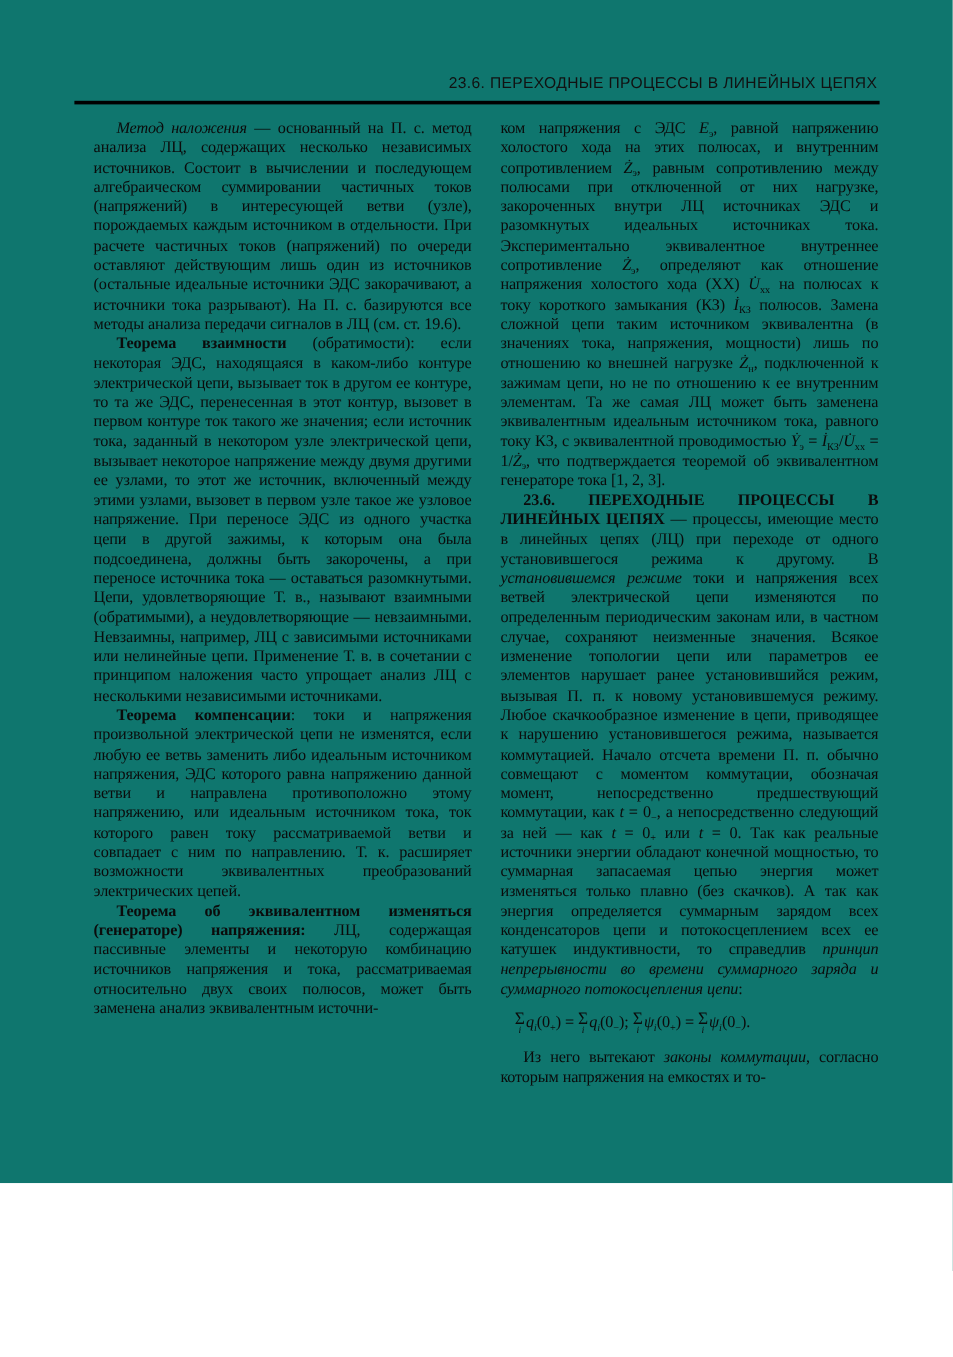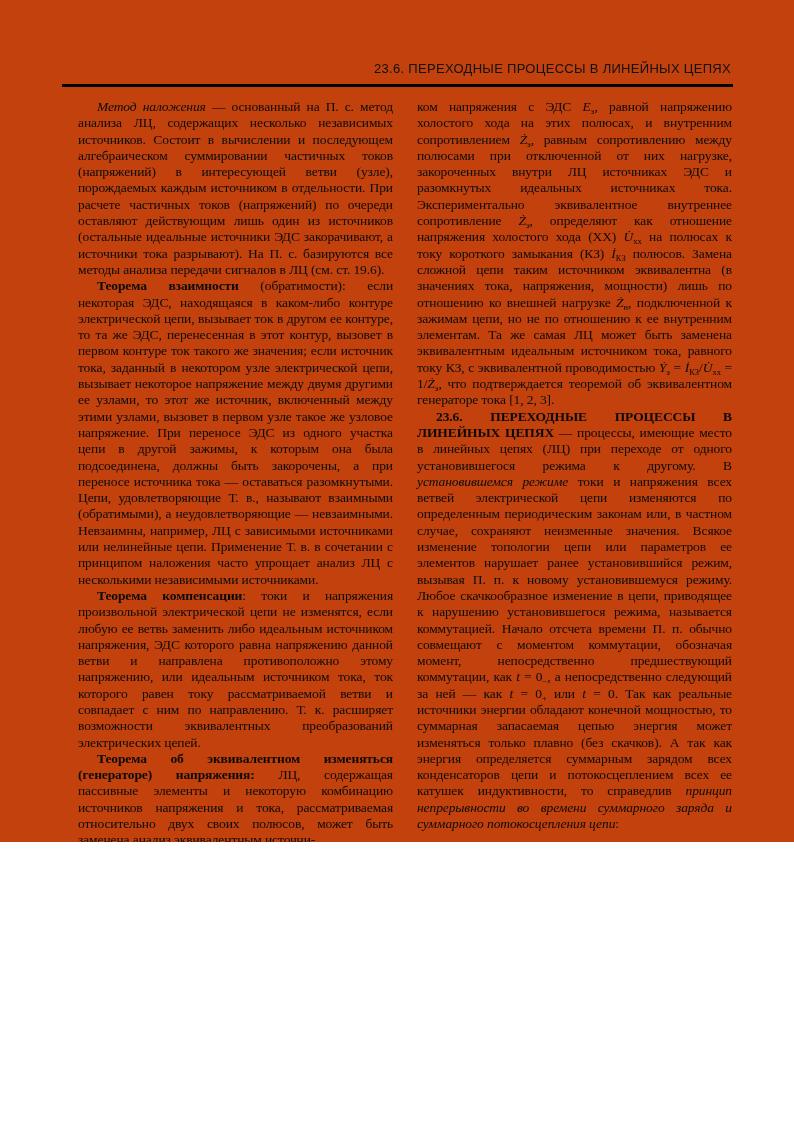--- a/index.html
+++ b/index.html
@@ -1,16 +1,16 @@
 <!DOCTYPE html>
 <html lang="ru"><head>
 <meta charset="utf-8">
 <style>
   html,body{margin:0;padding:0;background:#ffffff;}
-  .page{position:relative;width:794px;height:842px;background:#c2410c;overflow:hidden;
+  .page{position:relative;width:794px;height:986px;background:#0f766e;overflow:hidden;
         color:#0b0b0b;}
   .running-head{position:absolute;top:61px;left:62px;right:63px;text-align:right;
         font-family:"Liberation Sans","DejaVu Sans",sans-serif;font-size:13px;
         letter-spacing:.3px;color:#111;}
   .head-rule{position:absolute;top:84px;left:62px;width:671px;height:3px;background:#000;}
   .columns{position:absolute;top:99px;left:78px;width:654px;display:flex;gap:24px;}
   .col{width:315px;text-align:justify;
        font-family:"Liberation Serif","DejaVu Serif",serif;
        font-size:13.5px;line-height:16.3px;letter-spacing:-0.1px;
        -webkit-hyphens:auto;hyphens:auto;}
@@ -42,20 +42,21 @@
     <div class="col">
         <p class="para indent"><span class="i">Метод наложения</span><span> — основанный на П. с. метод анализа ЛЦ, содержащих несколько независимых источников. Состоит в вычислении и последующем алгебраическом суммировании частичных токов (напряжений) в интересующей ветви (узле), порождаемых каждым источником в отдельности. При расчете частичных токов (напряжений) по очереди оставляют действующим лишь один из источников (остальные идеальные источники ЭДС закорачивают, а источники тока разрывают). На П. с. базируются все методы анализа передачи сигналов в ЛЦ (см. ст. 19.6).</span></p>
         <p class="para indent"><span class="b">Теорема взаимности</span><span> (обратимости): если некоторая ЭДС, находящаяся в каком-либо контуре электрической цепи, вызывает ток в другом ее контуре, то та же ЭДС, перенесенная в этот контур, вызовет в первом контуре ток такого же значения; если источник тока, заданный в некотором узле электрической цепи, вызывает некоторое напряжение между двумя другими ее узлами, то этот же источник, включенный между этими узлами, вызовет в первом узле такое же узловое напряжение. При переносе ЭДС из одного участка цепи в другой зажимы, к которым она была подсоединена, должны быть закорочены, а при переносе источника тока — оставаться разомкнутыми. Цепи, удовлетворяющие Т. в., называют взаимными (обратимыми), а неудовлетворяющие — невзаимными. Невзаимны, например, ЛЦ с зависимыми источниками или нелинейные цепи. Применение Т. в. в сочетании с принципом наложения часто упрощает анализ ЛЦ с несколькими независимыми источниками.</span></p>
         <p class="para indent"><span class="b">Теорема компенсации</span><span>: токи и напряжения произвольной электрической цепи не изменятся, если любую ее ветвь заменить либо идеальным источником напряжения, ЭДС которого равна напряжению данной ветви и направлена противоположно этому напряжению, или идеальным источником тока, ток которого равен току рассматриваемой ветви и совпадает с ним по направлению. Т. к. расширяет возможности эквивалентных преобразований электрических цепей.</span></p>
         <p class="para indent"><span class="b">Теорема об эквивалентном изменяться (генераторе) напряжения:</span><span> ЛЦ, содержащая пассивные элементы и некоторую комбинацию источников напряжения и тока, рассматриваемая относительно двух своих полюсов, может быть заменена анализ эквивалентным источни-</span></p>
       </div>
     <div class="col">
         <p class="para"><span>ком напряжения с ЭДС </span><span class="i">E</span><sub>э</sub><span>, равной напряжению холостого хода на этих полюсах, и внутренним сопротивлением </span><span class="i">Ż</span><sub>э</sub><span>, равным сопротивлению между полюсами при отключенной от них нагрузке, закороченных внутри ЛЦ источниках ЭДС и разомкнутых идеальных источниках тока. Экспериментально эквивалентное внутреннее сопротивление </span><span class="i">Ż</span><sub>э</sub><span>, определяют как отношение напряжения холостого хода (ХХ) </span><span class="i">U̇</span><sub>хх</sub><span> на полюсах к току короткого замыкания (КЗ) </span><span class="i">İ</span><sub>КЗ</sub><span> полюсов. Замена сложной цепи таким источником эквивалентна (в значениях тока, напряжения, мощности) лишь по отношению ко внешней нагрузке </span><span class="i">Ż</span><sub>н</sub><span>, подключенной к зажимам цепи, но не по отношению к ее внутренним элементам. Та же самая ЛЦ может быть заменена эквивалентным идеальным источником тока, равного току КЗ, с эквивалентной проводимостью </span><span class="i">Ẏ</span><sub>э</sub><span> = </span><span class="i">İ</span><sub>КЗ</sub><span>/</span><span class="i">U̇</span><sub>хх</sub><span> = 1/</span><span class="i">Ż</span><sub>э</sub><span>, что подтверждается теоремой об эквивалентном генераторе тока [1, 2, 3].</span></p>
         <p class="para indent"><span class="b">23.6. ПЕРЕХОДНЫЕ ПРОЦЕССЫ В ЛИНЕЙНЫХ ЦЕПЯХ</span><span> — процессы, имеющие место в линейных цепях (ЛЦ) при переходе от одного установившегося режима к другому. В </span><span class="i">установившемся режиме</span><span> токи и напряжения всех ветвей электрической цепи изменяются по определенным периодическим законам или, в частном случае, сохраняют неизменные значения. Всякое изменение топологии цепи или параметров ее элементов нарушает ранее установившийся режим, вызывая П. п. к новому установившемуся режиму. Любое скачкообразное изменение в цепи, приводящее к нарушению установившегося режима, называется коммутацией. Начало отсчета времени П. п. обычно совмещают с моментом коммутации, обозначая момент, непосредственно предшествующий коммутации, как </span><span class="i">t</span><span> = 0</span><sub>−</sub><span>, а непосредственно следующий за ней — как </span><span class="i">t</span><span> = 0</span><sub>+</sub><span> или </span><span class="i">t</span><span> = 0. Так как реальные источники энергии обладают конечной мощностью, то суммарная запасаемая цепью энергия может изменяться только плавно (без скачков). А так как энергия определяется суммарным зарядом всех конденсаторов цепи и потокосцеплением всех ее катушек индуктивности, то справедлив </span><span class="i">принцип непрерывности во времени суммарного заряда и суммарного потокосцепления цепи</span><span>:</span></p>
         <p class="para formula"><span class="stk"><span class="stk-top">Σ</span><span class="stk-under">i</span></span><span class="i">q</span><sub class="i">i</sub><span>(0</span><sub>+</sub><span>) = </span><span class="stk"><span class="stk-top">Σ</span><span class="stk-under">i</span></span><span class="i">q</span><sub class="i">i</sub><span>(0</span><sub>−</sub><span>); </span><span class="stk"><span class="stk-top">Σ</span><span class="stk-under">i</span></span><span class="i">ψ</span><sub class="i">i</sub><span>(0</span><sub>+</sub><span>) = </span><span class="stk"><span class="stk-top">Σ</span><span class="stk-under">i</span></span><span class="i">ψ</span><sub class="i">i</sub><span>(0</span><sub>−</sub><span>).</span></p>
+        <p class="para indent"><span>Из него вытекают </span><span class="i">законы коммутации</span><span>, согласно которым напряжения на емкостях и то-</span></p>
       </div>
   </div>
 
   <div class="footer">
     <span class="footer-chapter">Глава 23. ТЕОРИЯ ЦЕПЕЙ</span>
     <span class="footer-page">641</span>
   </div>
 </div>
 
 </body></html>

